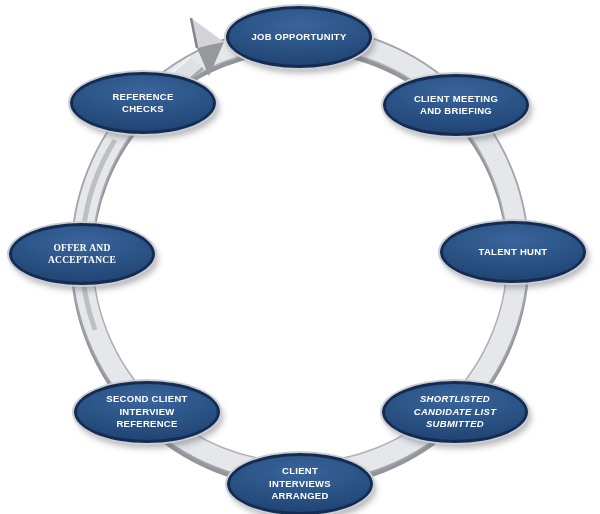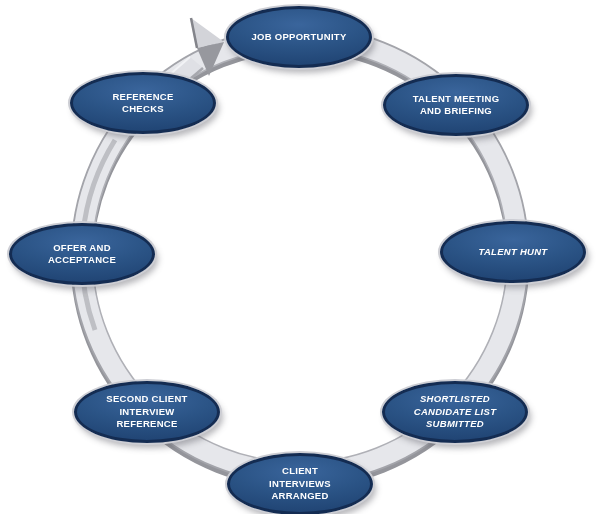--- a/index.html
+++ b/index.html
@@ -74,25 +74,25 @@
 
       <polyline points="191,18 197,48" fill="none" stroke="#83848a" stroke-width="2.5"></polyline>
     </g>
   </svg>
 
   <div class="node" style="left:226px; top:6px;">
     <span class="node-label">JOB OPPORTUNITY</span>
   </div>
 
   <div class="node" style="left:383px; top:74px;">
-    <span class="node-label">TALENT MEETING
+    <span class="node-label">CLIENT MEETING
 AND BRIEFING</span>
   </div>
 
-  <div class="node" style="left:440px; top:221px;font-style:italic;">
+  <div class="node" style="left:440px; top:221px;">
     <span class="node-label">TALENT HUNT</span>
   </div>
 
   <div class="node" style="left:382px; top:381px;font-style:italic;">
     <span class="node-label">SHORTLISTED
 CANDIDATE LIST
 SUBMITTED</span>
   </div>
 
   <div class="node" style="left:227px; top:453px;">
@@ -100,21 +100,21 @@
 INTERVIEWS
 ARRANGED</span>
   </div>
 
   <div class="node" style="left:74px; top:381px;">
     <span class="node-label">SECOND CLIENT
 INTERVIEW
 REFERENCE</span>
   </div>
 
-  <div class="node" style="left:9px; top:223px;">
+  <div class="node" style="left:9px; top:223px;font-family:Liberation Serif, serif;">
     <span class="node-label">OFFER AND
 ACCEPTANCE</span>
   </div>
 
   <div class="node" style="left:70px; top:72px;">
     <span class="node-label">REFERENCE
 CHECKS</span>
   </div>
 
 </div>

